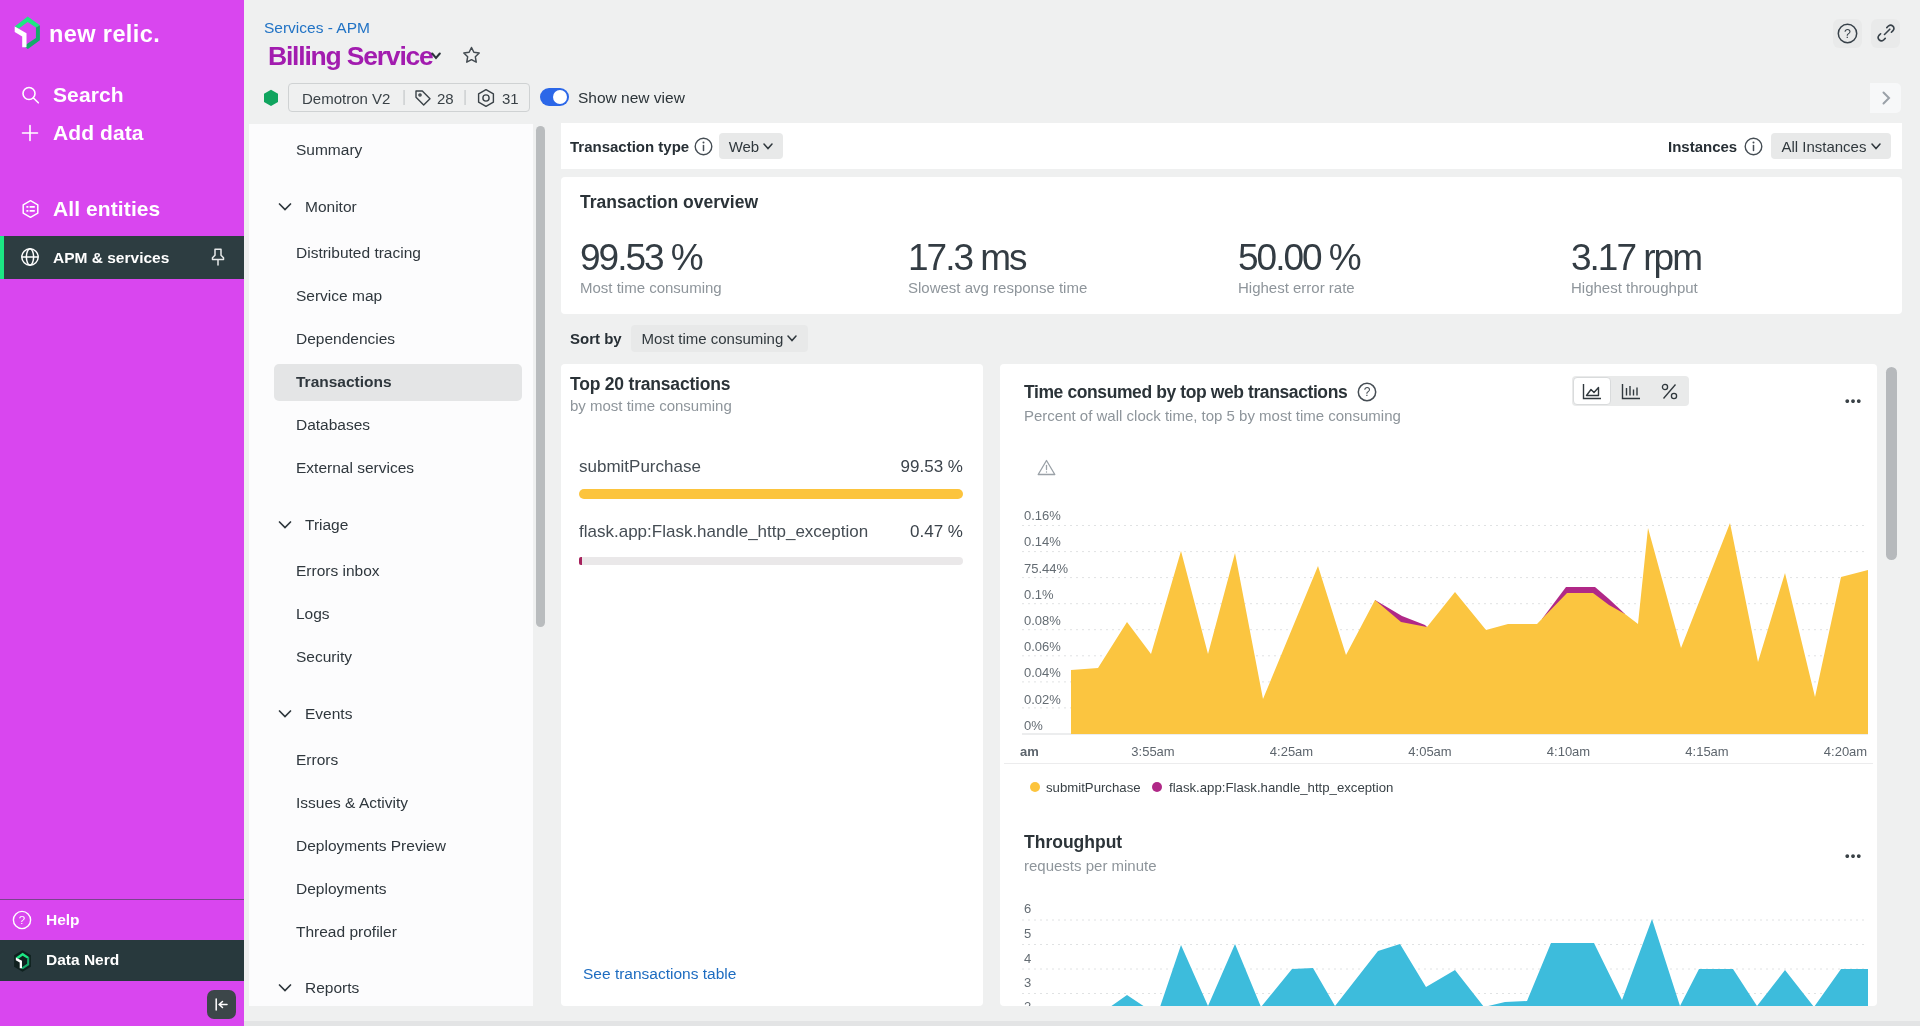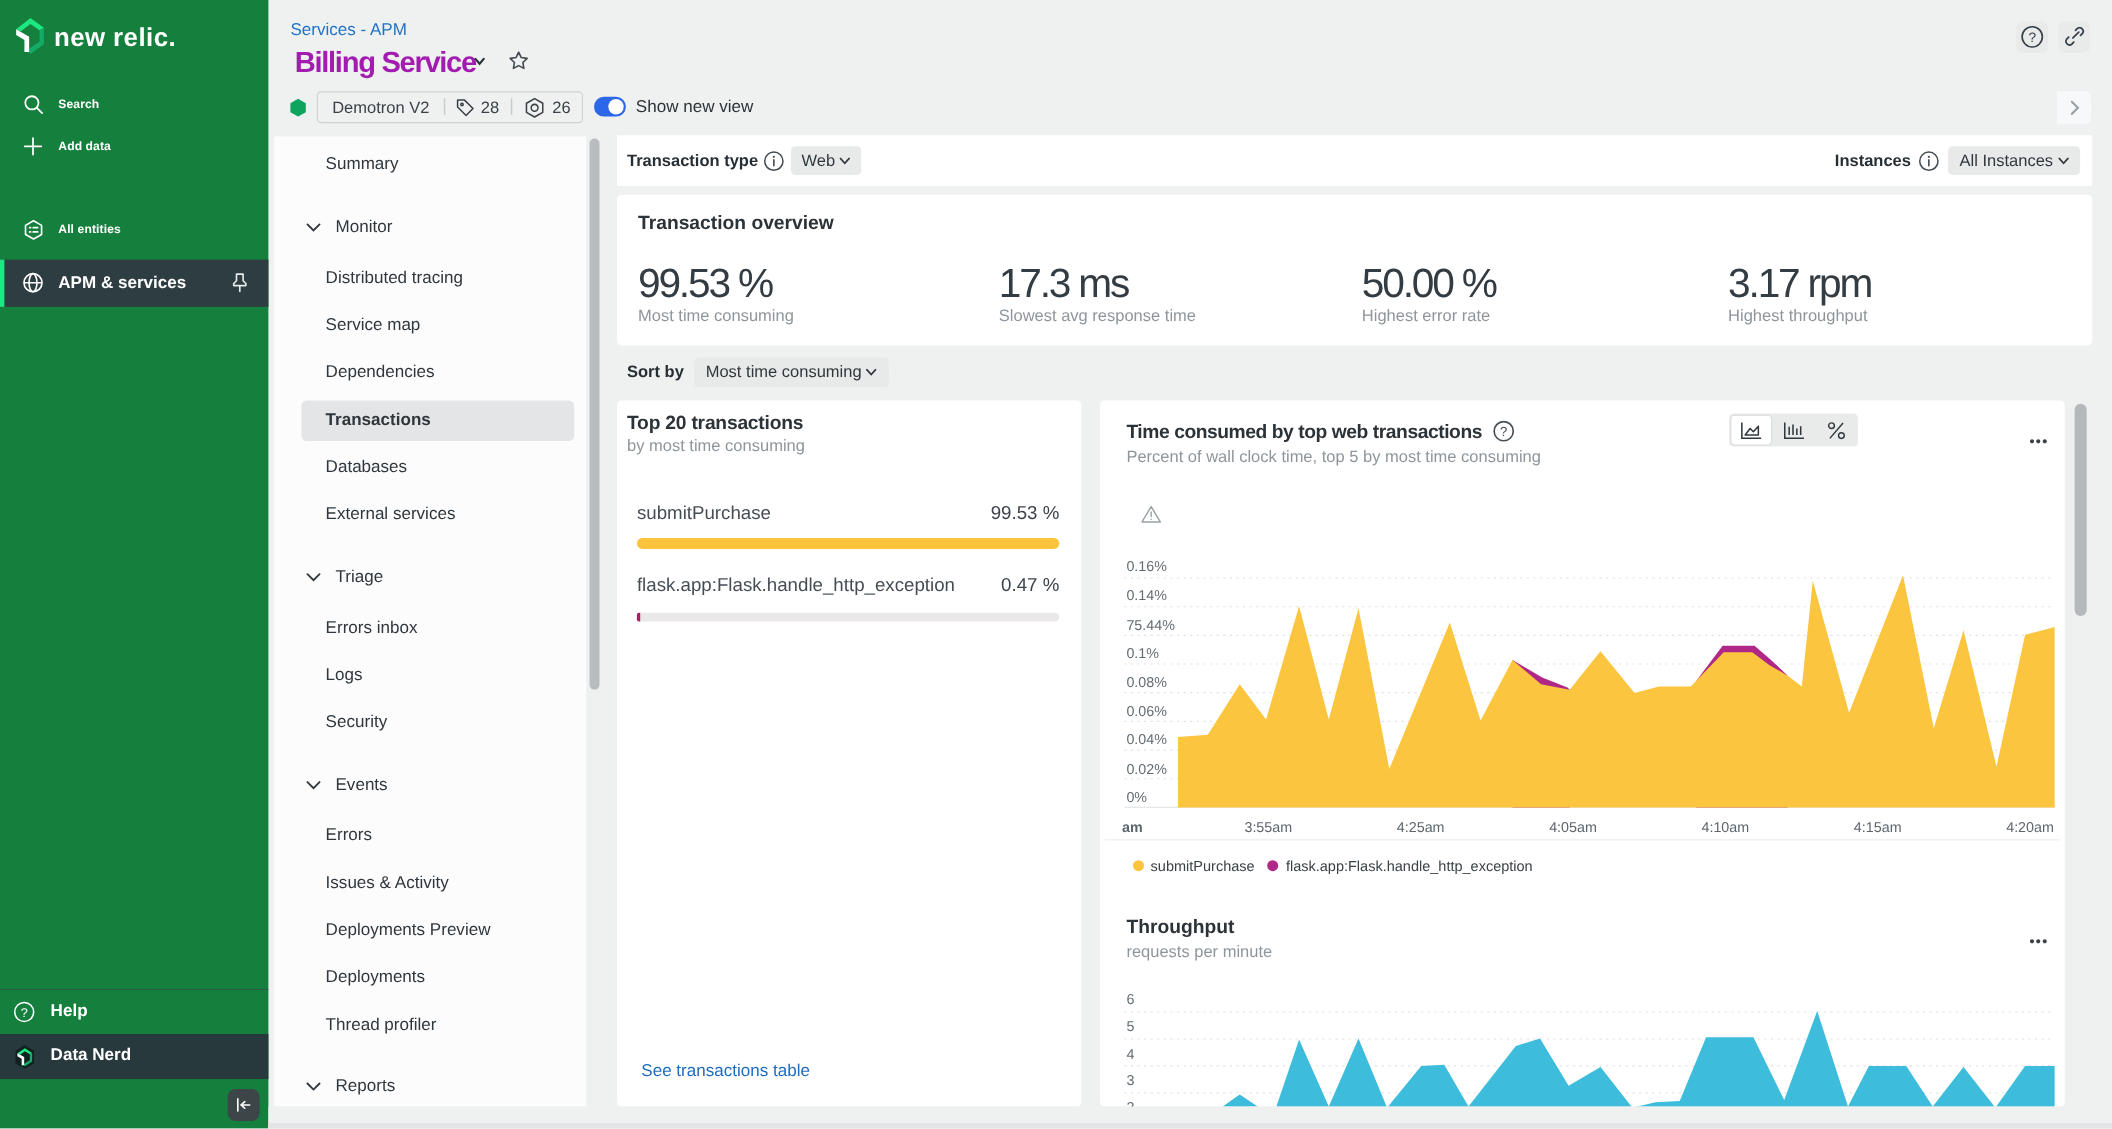--- a/index.html
+++ b/index.html
@@ -3,24 +3,24 @@
 <meta charset="utf-8">
 <style>
   * { margin:0; padding:0; box-sizing:border-box; }
   html,body { width:1920px; height:1026px; overflow:hidden; }
   body { font-family:"Liberation Sans", sans-serif; background:#eff0f0; }
   #app { position:relative; width:1920px; height:1026px; overflow:hidden; }
   .abs { position:absolute; }
   svg { display:block; }
 
   
-  #sidebar { position:absolute; left:0; top:0; width:244px; height:1026px; background:#15803d; }
+  #sidebar { position:absolute; left:0; top:0; width:244px; height:1026px; background:#d946ef; }
   .snav { position:absolute; left:0; width:244px; height:38px; color:#fff; }
   .snav .ic { position:absolute; left:21px; top:50%; transform:translateY(-50%); }
-  .snav .lb { position:absolute; left:53px; top:50%; transform:translateY(-50%); font-size:11px; font-weight:700; color:#fff; letter-spacing:0.1px; }
+  .snav .lb { position:absolute; left:53px; top:50%; transform:translateY(-50%); font-size:21px; font-weight:700; color:#fff; letter-spacing:0.1px; }
   #apmrow { position:absolute; left:0; top:236px; width:244px; height:43px; background:#2d3d41; }
   #apmrow .bar { position:absolute; left:0; top:0; width:4px; height:43px; background:#1ce783; }
   #apmrow .ic { position:absolute; left:20px; top:11px; }
   #apmrow .lb { position:absolute; left:53px; top:50%; transform:translateY(-50%); font-size:15.5px; font-weight:700; color:#fff; }
   #apmrow .pin { position:absolute; right:17px; top:11px; }
   #sep-bottom { position:absolute; left:0; top:899px; width:244px; height:1px; background:#39434a; opacity:0.6; }
   #helprow { position:absolute; left:0; top:901px; width:244px; height:37px; }
   #datanerd { position:absolute; left:0; top:940px; width:244px; height:41px; background:#28393d; }
   #collapsebtn { position:absolute; left:207px; top:990px; width:29px; height:29px; background:#3c4649; border-radius:7px; }
 
@@ -185,21 +185,21 @@
       </svg>
     </span>
   <span class="abs metatext" style="left:437px;top:90px;">28</span>
   <span class="abs" style="left:463px;top:88px;color:#c9cccd;font-size:16px;">|</span>
   <span class="abs" id="ic-hexo" style="left:476px;top:88px;">
       <svg width="20" height="20" viewBox="0 0 20 20" fill="none" stroke="#3a4247" stroke-width="1.4">
         <path d="M10 1.6 L17.4 5.85 V14.15 L10 18.4 L2.6 14.15 V5.85 Z" stroke-linejoin="round"></path>
         <circle cx="10" cy="10" r="3.1"></circle>
       </svg>
     </span>
-  <span class="abs metatext" style="left:502px;top:90px;">26</span>
+  <span class="abs metatext" style="left:502px;top:90px;">31</span>
   <div id="toggle">
       <div class="knob"></div>
     </div>
   <div id="shownew">Show new view</div>
 
   <div id="timenext">
     <svg class="abs" style="left:12px;top:8px;" width="9" height="14" viewBox="0 0 9 14">
         <path d="M1.5 1.5 L7 7 L1.5 12.5" fill="none" stroke="#9aa1a8" stroke-width="2" stroke-linecap="round"></path>
       </svg>
   </div>

